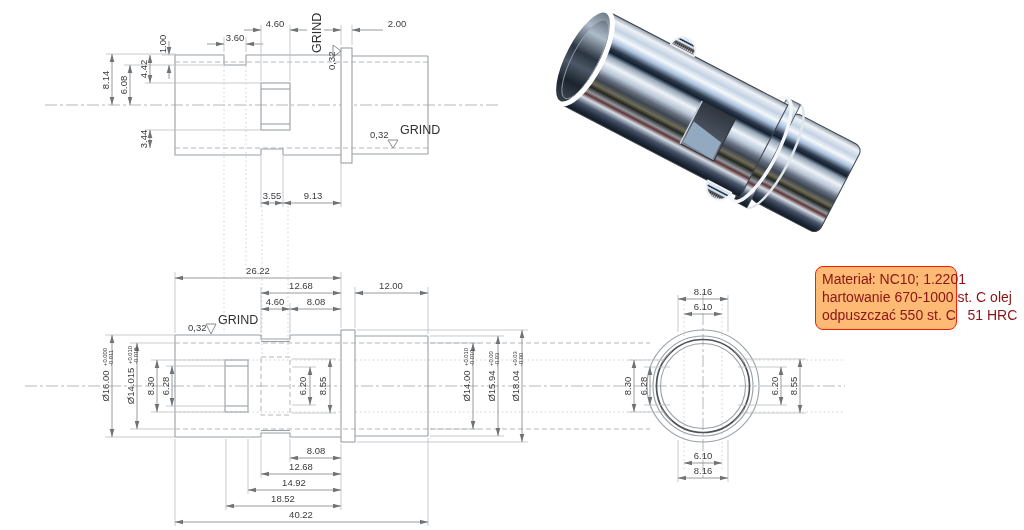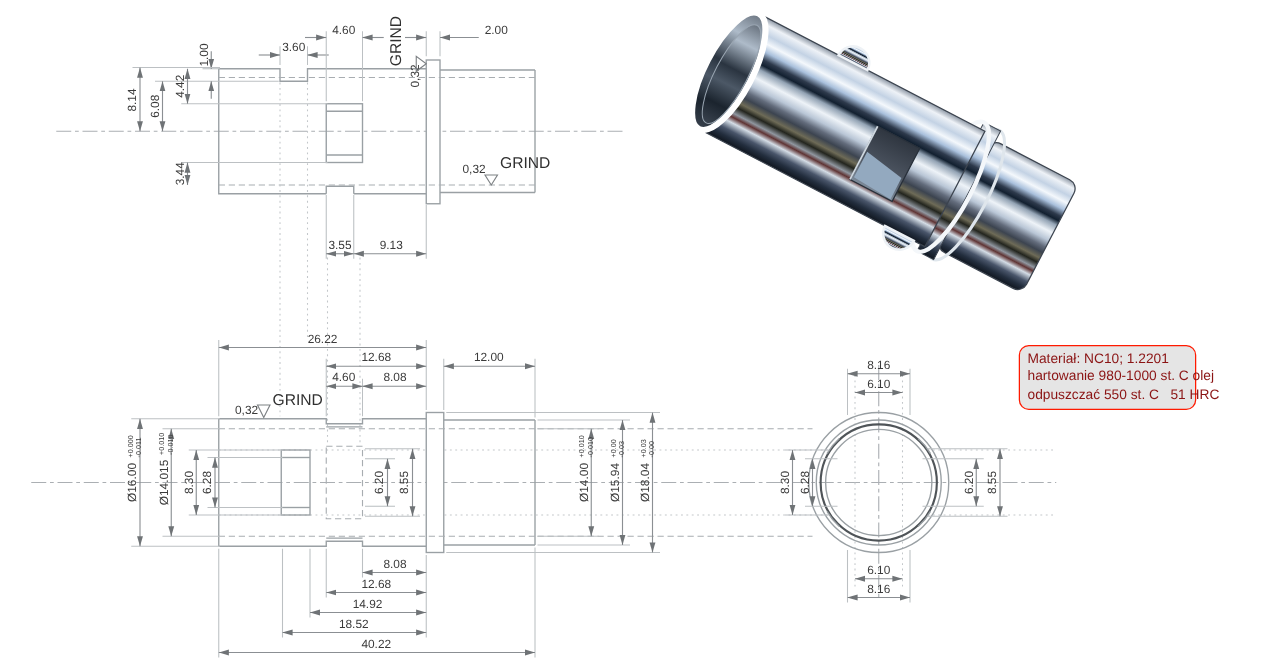--- a/index.html
+++ b/index.html
@@ -14,24 +14,24 @@
   .dsh { stroke:#a8adb1; stroke-width:0.9; fill:none; stroke-dasharray:5 3; }
   .dot { stroke:#c3c7ca; stroke-width:0.85; fill:none; stroke-dasharray:1.5 2.8; }
   .cl  { stroke:#abafb3; stroke-width:0.9; fill:none; stroke-dasharray:12 3 3 3; }
   .dim { stroke:#8b8f93; stroke-width:0.9; fill:none; }
   .tri { stroke:#7d8184; stroke-width:0.9; fill:none; }
 
   text.dt  { font-size:9.5px; fill:#3b3b3b; }
   text.tol { font-size:5.8px; fill:#3b3b3b; }
   text.gr  { font-size:12.5px; fill:#303030; }
 
-  #note-box { position:absolute; left:815px; top:276px; width:142px;
-              background:#e5e5e5; border:1.6px solid #ff1a00; border-radius:8px;
+  #note-box { position:absolute; left:815px; top:266px; width:142px;
+              background:#fdba74; border:1.6px solid #ff1a00; border-radius:8px;
               padding:3px 5px 4px 6px; box-sizing:border-box;
-              font-size:11px; line-height:1.3; color:#8b1414; }
+              font-size:14px; line-height:1.3; color:#8b1414; }
   #note-box div { white-space:pre; }
 </style>
 </head>
 <body>
 
 <div id="stage">
 <svg width="1024" height="530" viewBox="0 0 1024 530">
   <defs>
     <marker id="arr" viewBox="0 0 10 7" refX="10" refY="3.5" markerWidth="9" markerHeight="6.3" orient="auto-start-reverse">
       <path d="M0,0.6 L10,3.5 L0,6.4 z" fill="#6f7376"></path>
@@ -370,16 +370,16 @@
       <line x1="126" y1="-16" x2="126" y2="32" stroke="#cfd8e0" stroke-width="1.4"></line>
     </g>
 
     <ellipse cx="0" cy="0" rx="19" ry="52" fill="url(#innerG)" stroke="#ffffff" stroke-width="5"></ellipse>
     <ellipse cx="3" cy="1" rx="13" ry="44" fill="url(#innerG)" stroke="#9aa6b2" stroke-width="0.8"></ellipse>
   </g>
 </svg>
 
 <div id="note-box">
   <div>Materiał: NC10; 1.2201</div>
-  <div>hartowanie 980-1000 st. C olej</div>
+  <div>hartowanie 670-1000 st. C olej</div>
   <div>odpuszczać 550 st. C&nbsp;&nbsp;&nbsp;51 HRC</div>
 </div>
 </div>
 
 </body></html>

